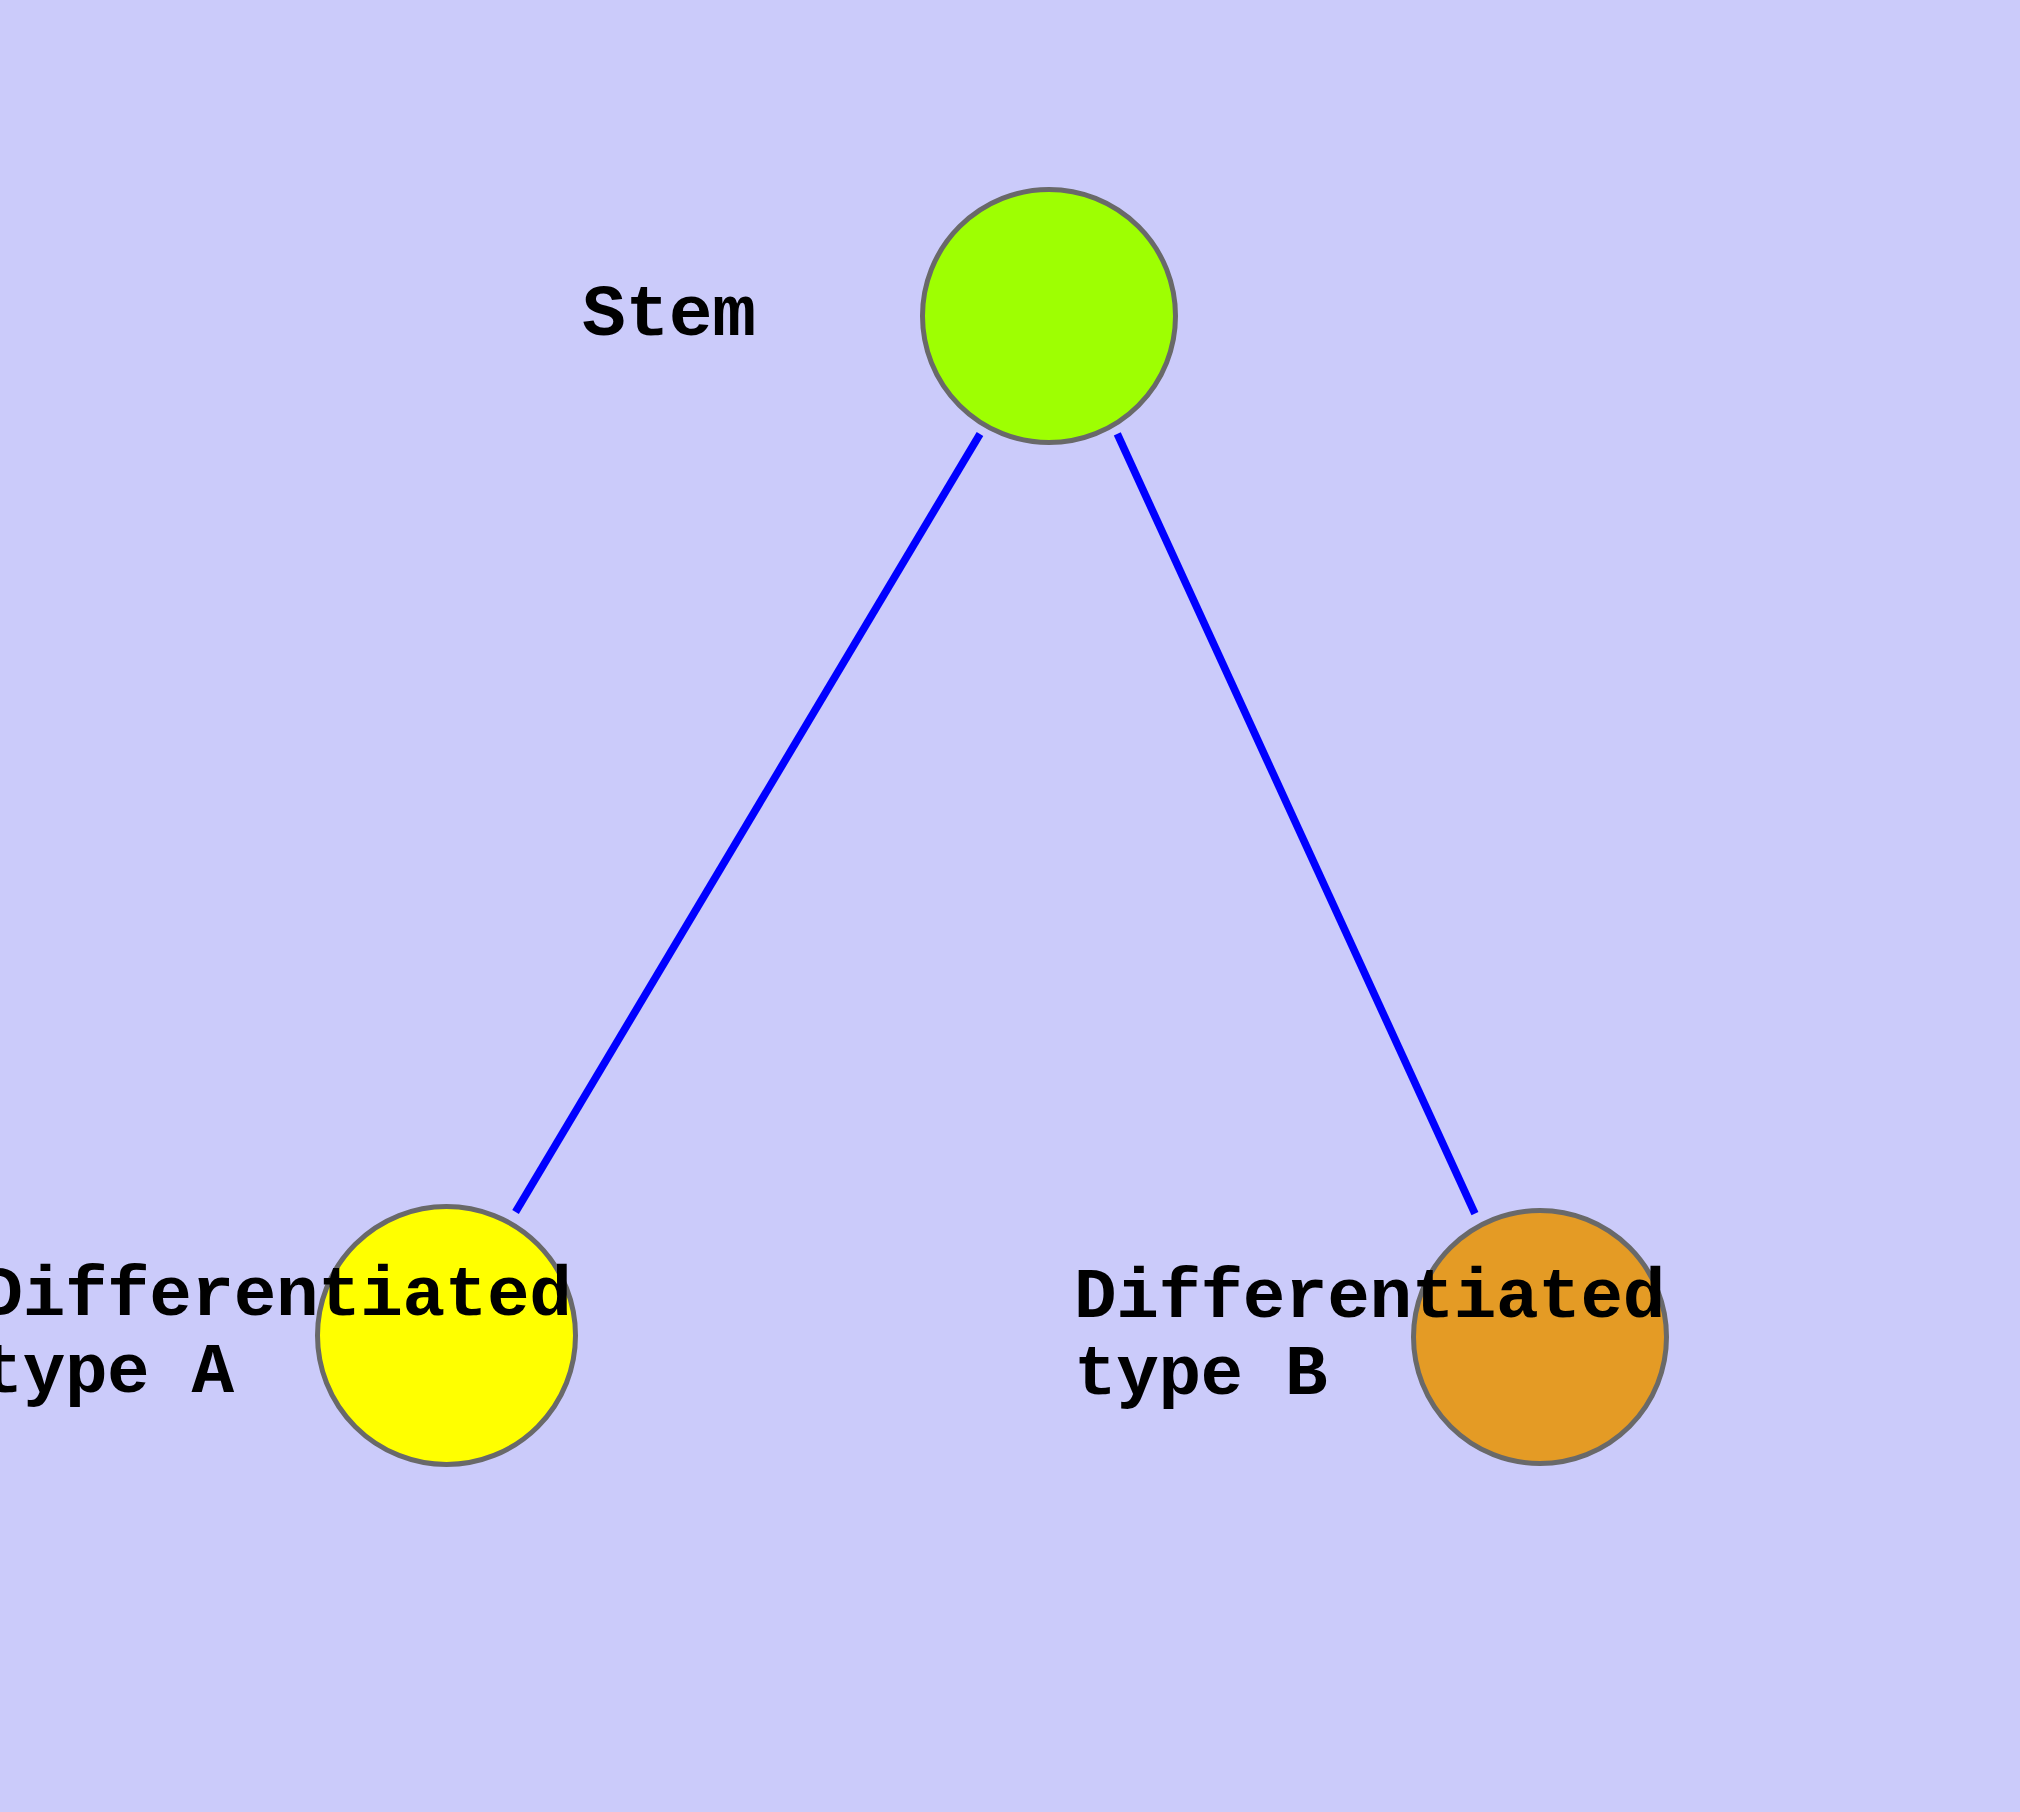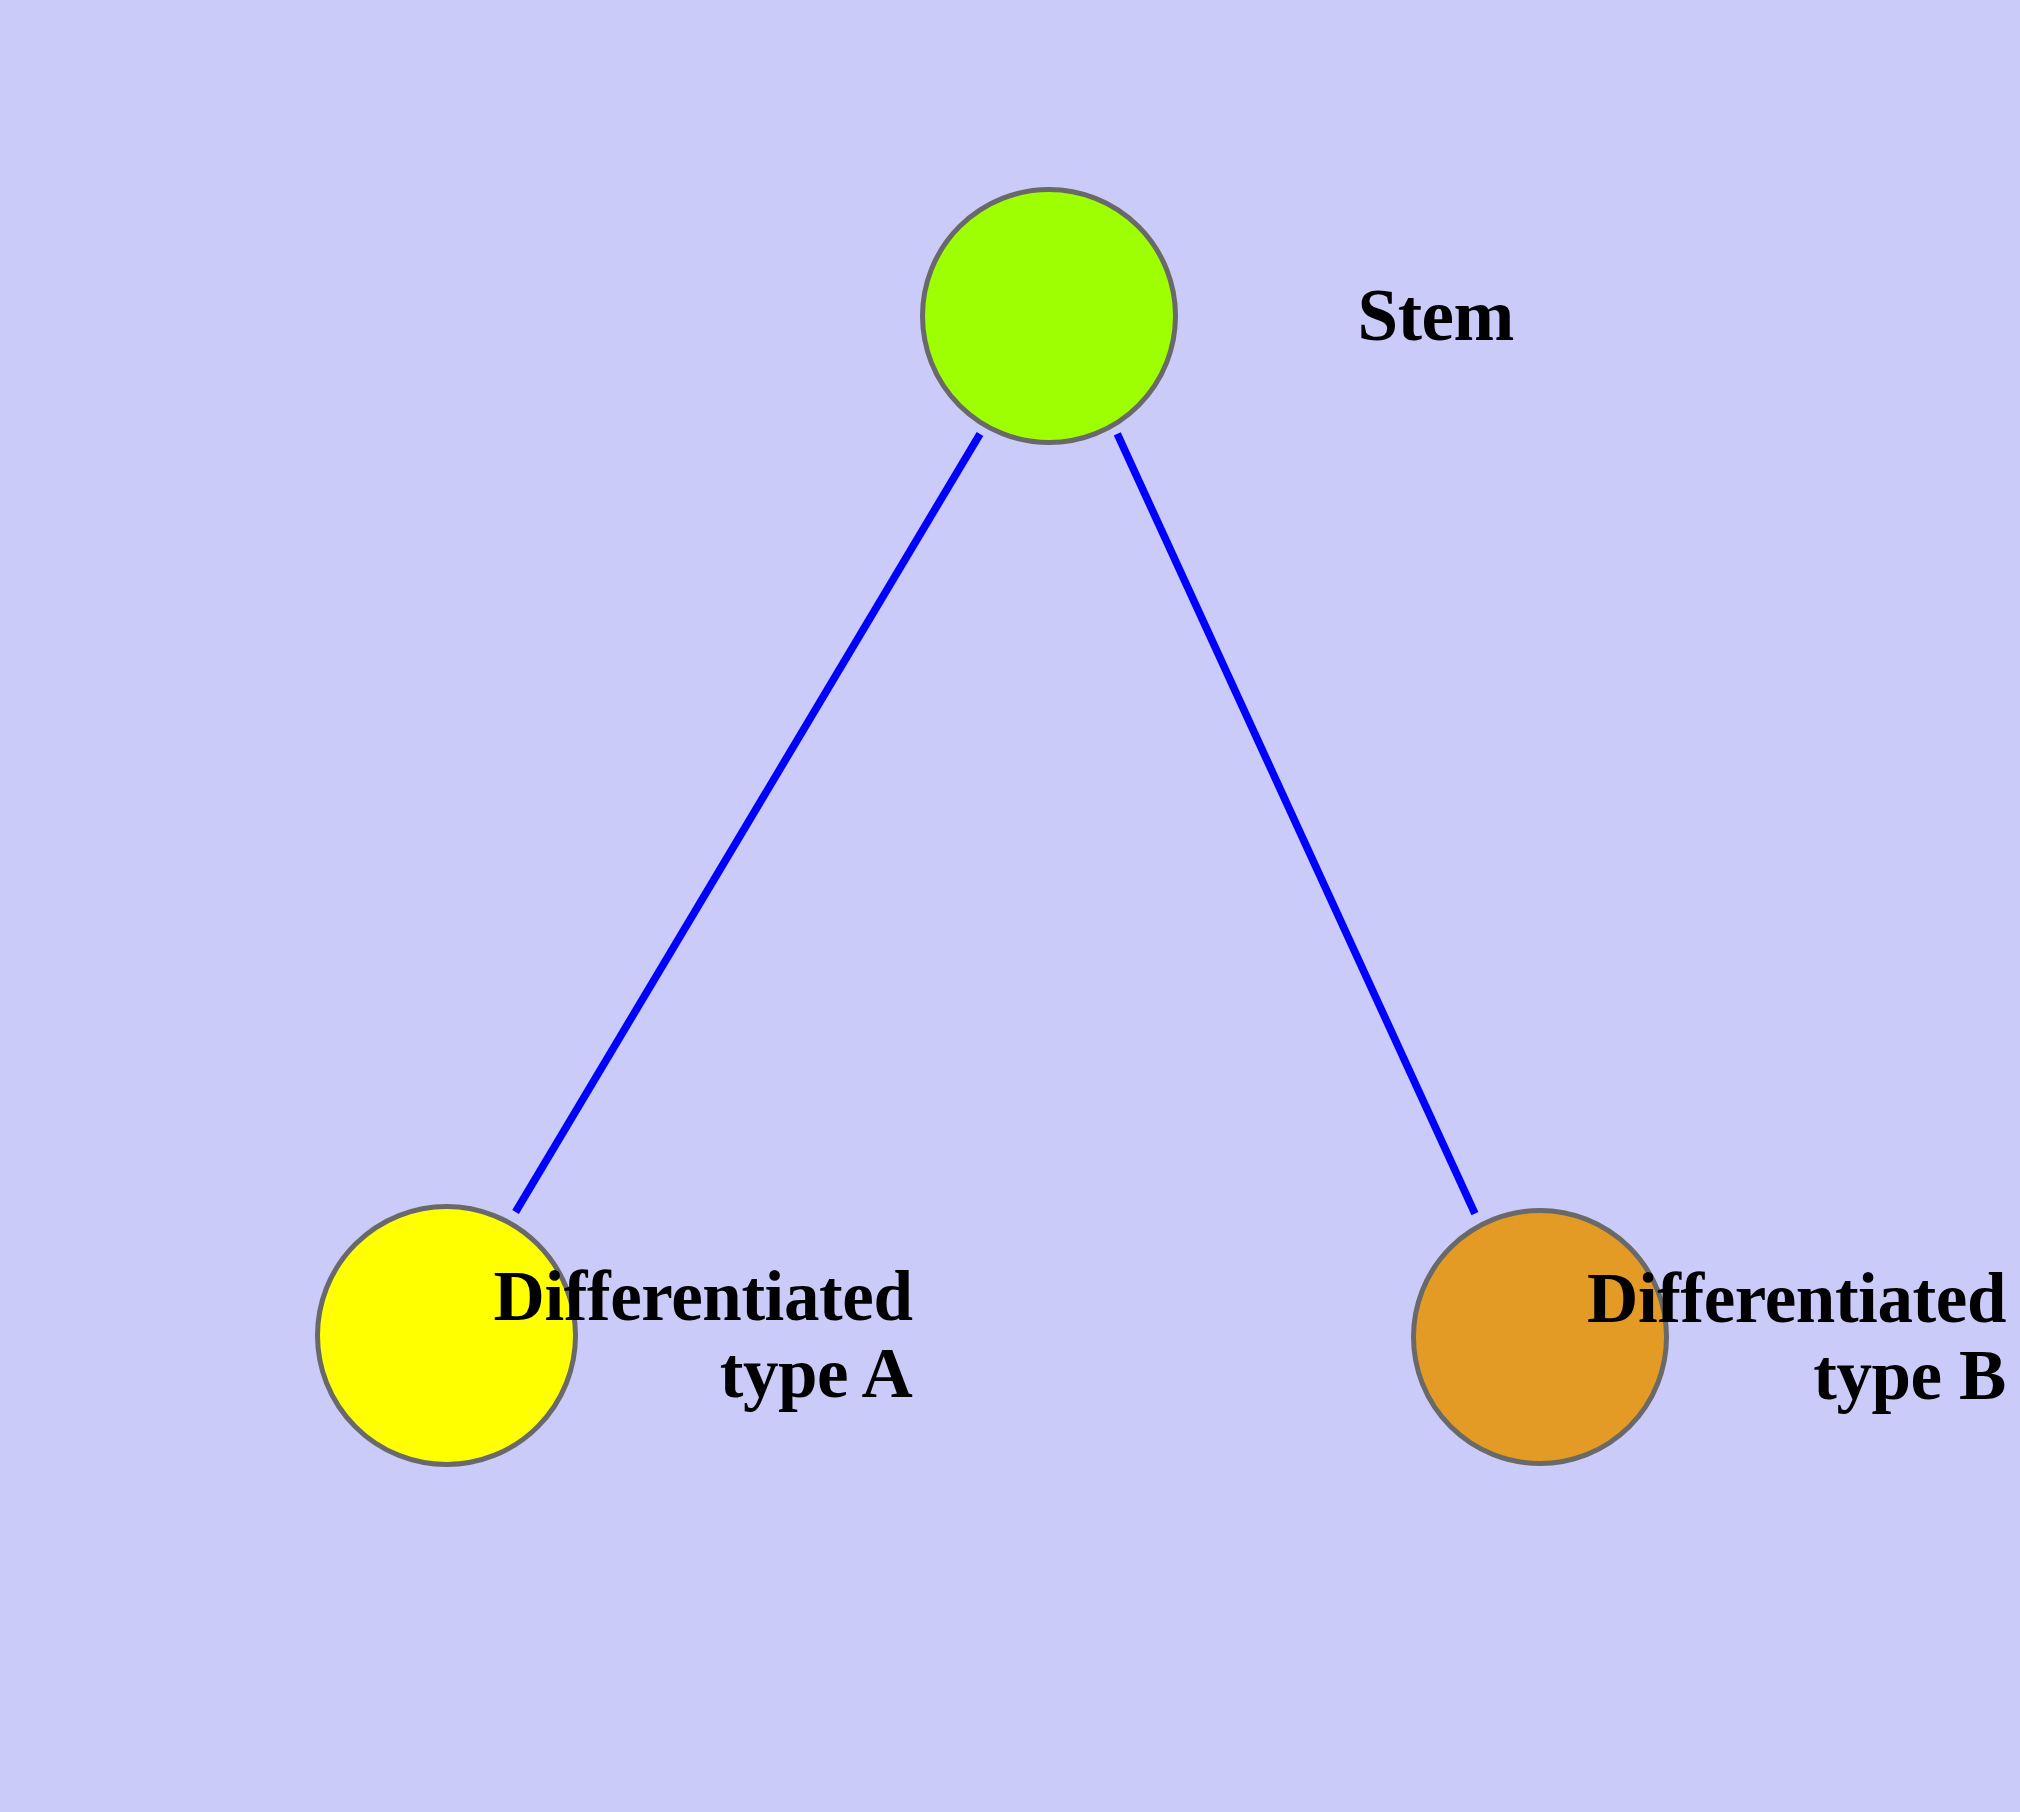--- a/index.html
+++ b/index.html
@@ -33,24 +33,24 @@
     height: 1812px;
   }
   .graph-node {
     position: absolute;
     border-radius: 50%;
     box-sizing: border-box;
     border: 5.1px solid #696969;
   }
   .node-label {
     position: absolute;
-    text-align: right;
+    text-align: left;
     color: #000000;
     font-weight: bold;
-    font-family: Liberation Serif, serif;
+    font-family: Liberation Mono, monospace;
     white-space: pre;
     line-height: 1.08;
     letter-spacing: -0.4px;
   }
 </style>
 </head>
 <body>
 
 <div id="graph-canvas">
 

